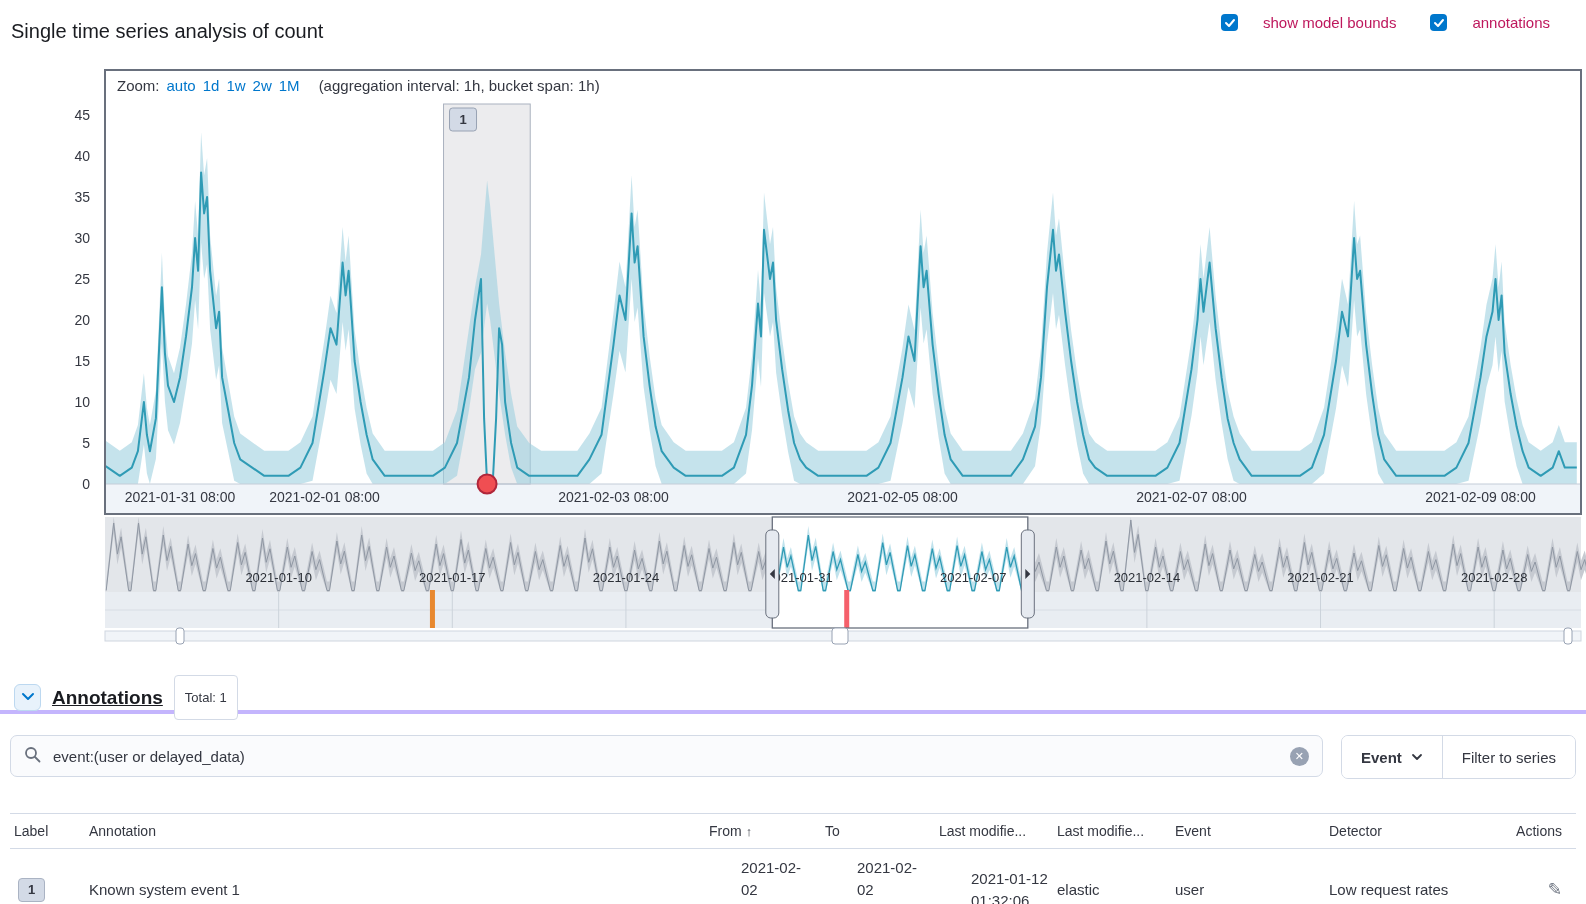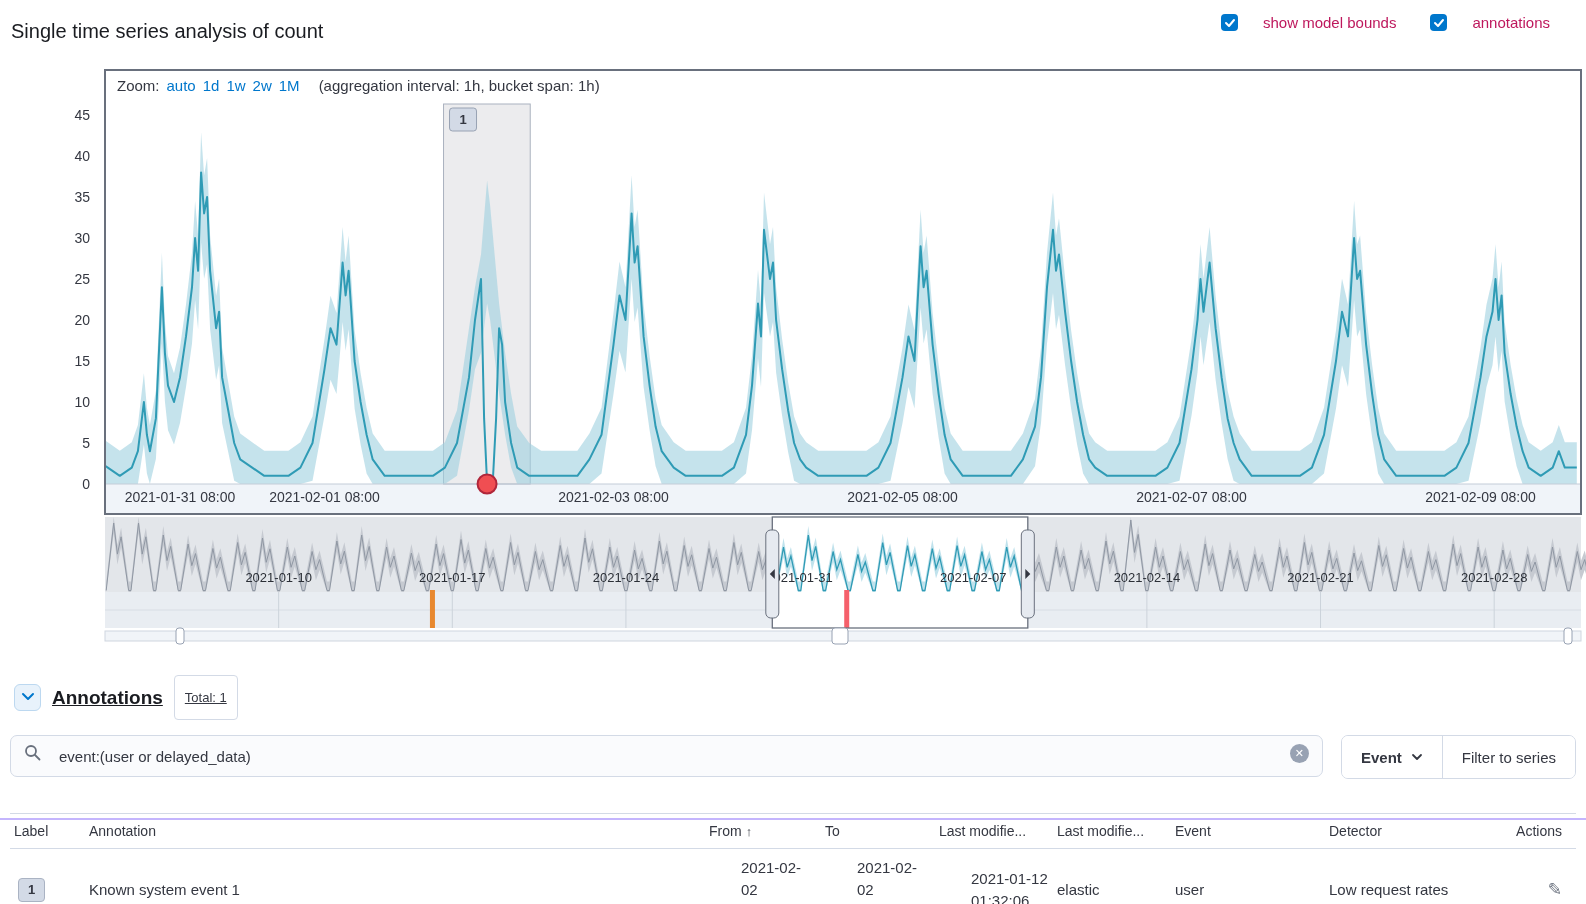--- a/index.html
+++ b/index.html
@@ -1,21 +1,21 @@
 <!DOCTYPE html>
 <html><head>
 <meta charset="utf-8">
 <style>
   html,body{margin:0;padding:0;}
   body{
     width:1586px;height:904px;background:#ffffff;
     font-family:"Liberation Sans",sans-serif;color:#343741;
     overflow:hidden;
   }
-  .page{position:relative;height:820px;box-sizing:border-box;border-bottom:2px solid #c4b5fd;}
+  .page{position:relative;height:714px;box-sizing:border-box;border-bottom:4px solid #c4b5fd;}
 
   
   .topbar{display:flex;justify-content:space-between;align-items:flex-start;height:60px;box-sizing:border-box;padding:12px 36px 0 11px;}
   .page-title{font-size:20px;font-weight:500;color:#1a1c21;margin:8px 0 0 0;}
   .checks{display:flex;gap:34px;margin-top:2px;}
   .check-label{display:flex;align-items:center;gap:25px;font-size:15px;color:#be185d;cursor:pointer;}
   .checkbox{width:17px;height:17px;border-radius:4px;background:#0077cc;display:inline-flex;align-items:center;justify-content:center;flex:0 0 auto;}
 
   
   .chart-area{position:relative;height:585px;margin-left:43px;}
@@ -27,25 +27,25 @@
 
   
   .axis-label{font-family:"Liberation Sans",sans-serif;font-size:14px;fill:#343741;}
   .ctx-label{font-family:"Liberation Sans",sans-serif;font-size:13px;fill:#2b2f36;}
   .badge-text{font-family:"Liberation Sans",sans-serif;font-size:13px;font-weight:600;fill:#343741;}
 
   
   .ann-header{display:flex;align-items:center;gap:11px;margin:30px 0 0 14px;}
   .acc-btn{width:27px;height:27px;border-radius:6px;border:1px solid #bcd8f0;background:#e8f2fb;display:flex;align-items:center;justify-content:center;cursor:pointer;padding:0;}
   .ann-title{font-size:19px;font-weight:600;color:#1a1c21;text-decoration:underline;cursor:pointer;}
-  .total-badge{font-size:13px;padding:14px 10px;border:1px solid #d3dae6;border-radius:4px;background:#fff;color:#343741;text-decoration:underline;}
+  .total-badge{font-size:13px;padding:14px 10px;border:1px solid #d3dae6;border-radius:4px;background:#fff;color:#343741;}
 
   
   .search-row{display:flex;gap:18px;margin:15px 10px 0 10px;}
-  .search-box{flex:1;height:42px;box-sizing:border-box;border:1px solid #d3dae6;border-radius:7px;background:#fafbfd;display:flex;padding:8px 13px;gap:16px;}
+  .search-box{flex:1;height:42px;box-sizing:border-box;border:1px solid #d3dae6;border-radius:7px;background:#fafbfd;display:flex;align-items:center;padding:8px 13px;gap:10px;}
   .search-box input{border:none;outline:none;background:transparent;flex:1;font-family:"Liberation Sans",sans-serif;font-size:15px;color:#343741;}
   .clear-btn{width:19px;height:19px;border-radius:50%;background:#98a2b3;color:#fff;border:none;font-size:11px;line-height:1;display:flex;align-items:center;justify-content:center;cursor:pointer;padding:0;flex:0 0 auto;}
   .filter-group{display:flex;height:42px;border:1px solid #d3dae6;border-radius:7px;background:#fff;overflow:hidden;flex:0 0 auto;}
   .filter-group button{border:none;background:#fff;font-family:"Liberation Sans",sans-serif;font-size:15px;color:#343741;padding:0 19px;display:flex;align-items:center;gap:9px;cursor:pointer;}
   .filter-group button + button{border-left:1px solid #d3dae6;}
   .event-btn .btn-txt{font-weight:700;}
 
   
   table{width:1566px;margin:34px 10px 0 10px;border-collapse:collapse;table-layout:fixed;}
   th{font-size:14px;font-weight:400;text-align:left;padding:9px 4px;border-top:1px solid #d3dae6;border-bottom:1px solid #d3dae6;color:#343741;white-space:nowrap;overflow:hidden;}

